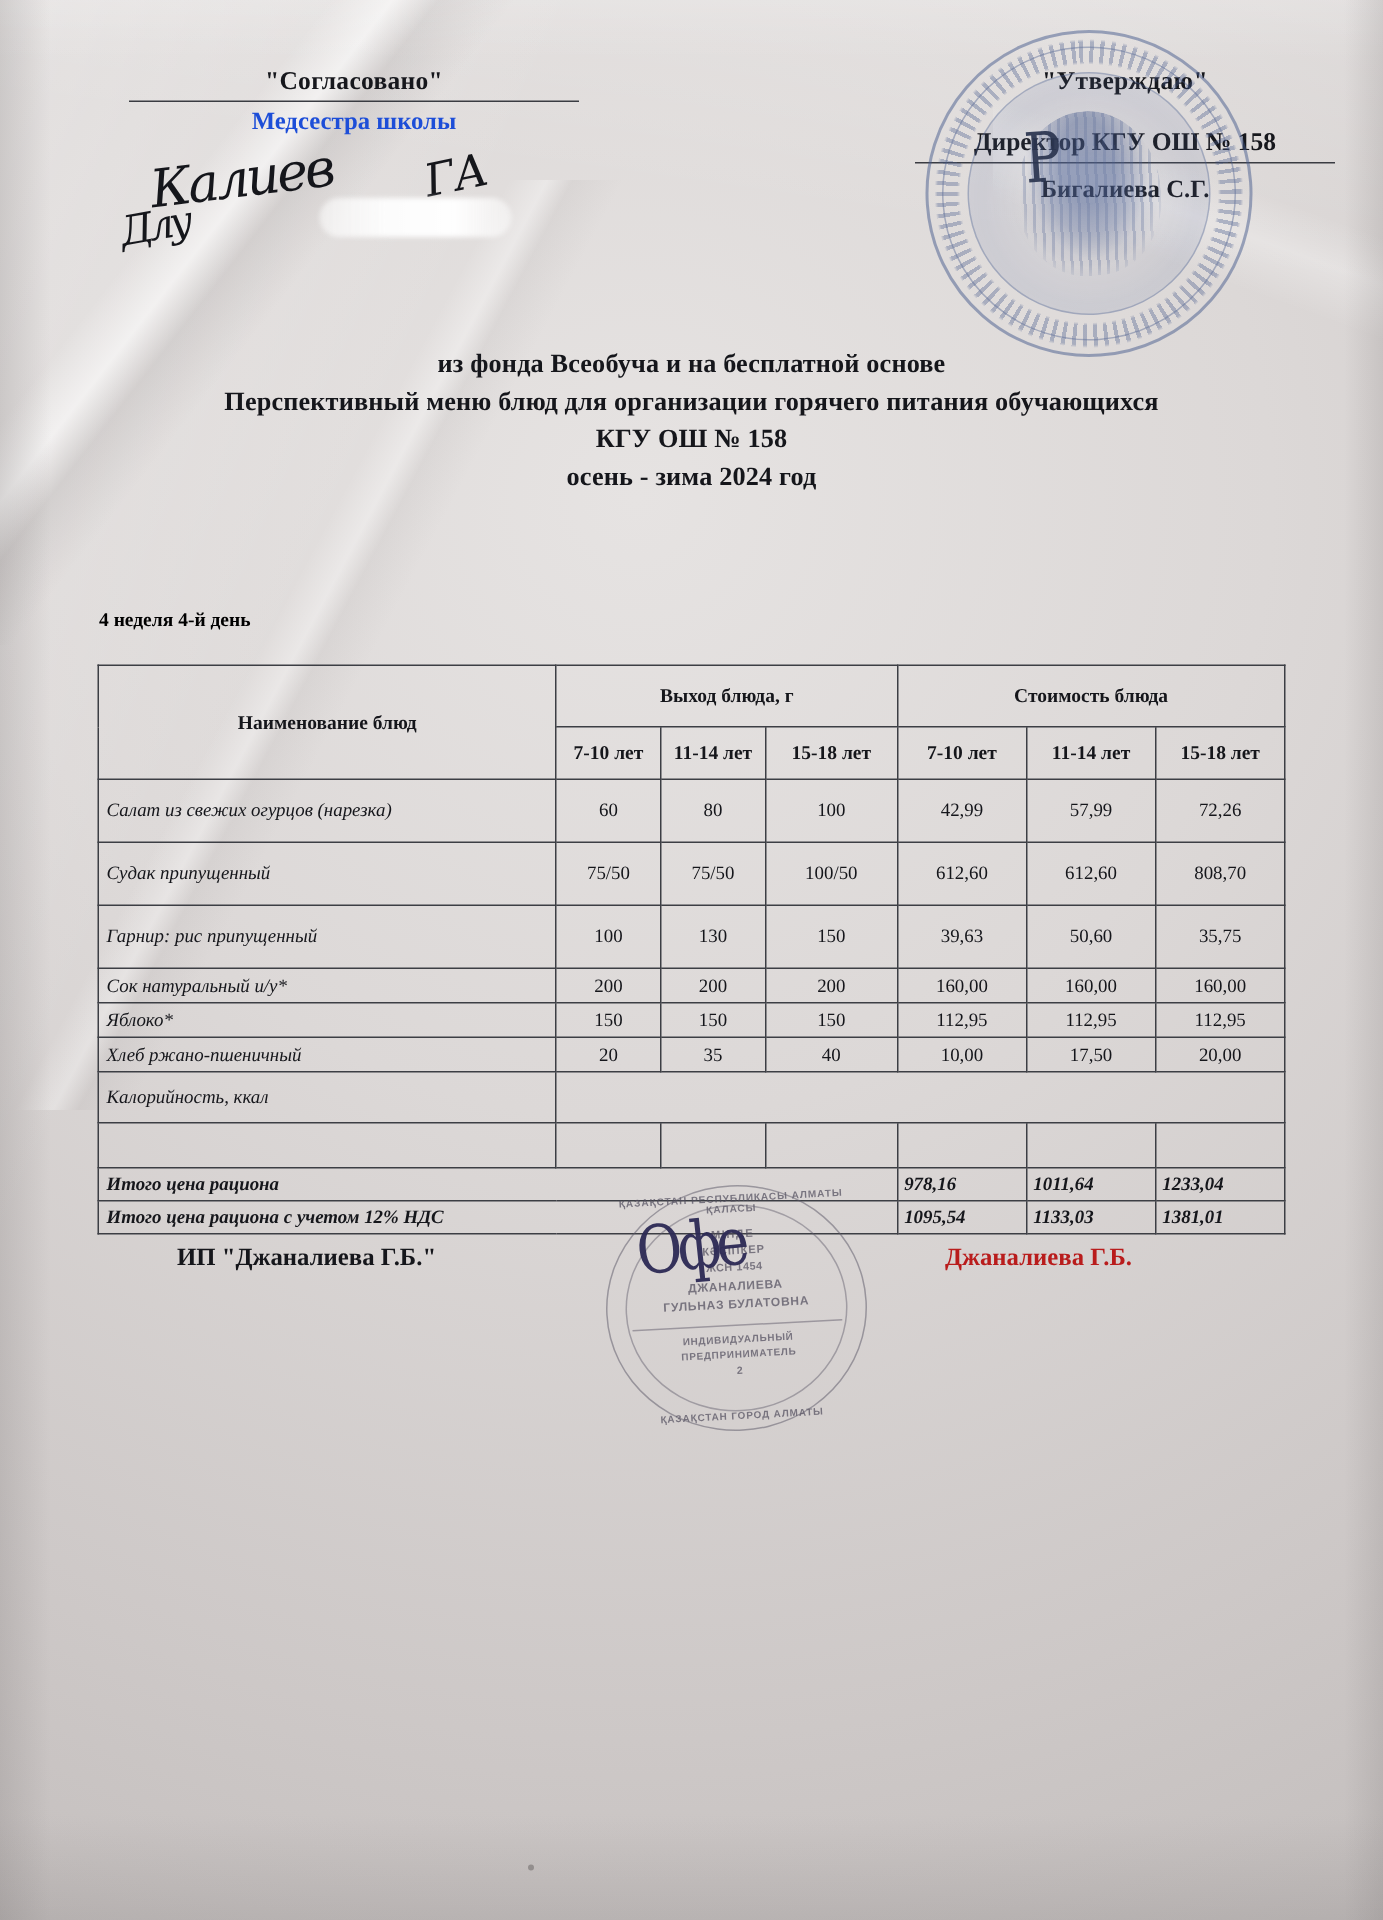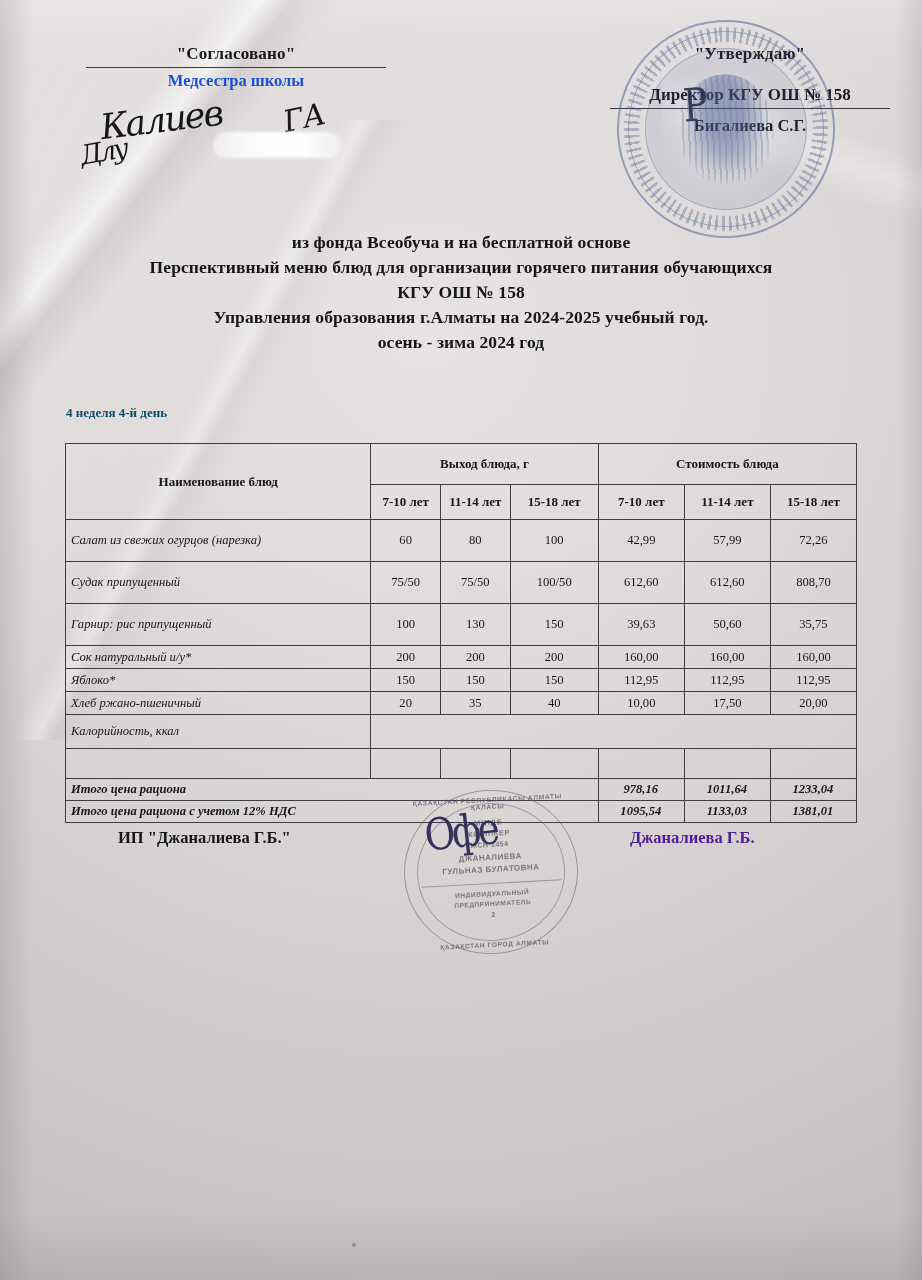--- a/index.html
+++ b/index.html
@@ -95,21 +95,21 @@
     border-radius:50% 50% 46% 46%;
     -webkit-mask:radial-gradient(ellipse at 50% 45%, #000 0 62%, transparent 78%);
             mask:radial-gradient(ellipse at 50% 45%, #000 0 62%, transparent 78%);
   }
 
   
   .title{position:absolute;left:0;top:230px;width:100%;text-align:center;}
   .title div{font-weight:bold;font-size:17.5px;color:#15161b;line-height:25px;letter-spacing:.1px;}
 
   
-  .week{position:absolute;left:66px;top:405px;font-weight:bold;font-size:13px;color:#0c4a6e;}
+  .week{position:absolute;left:66px;top:405px;font-weight:bold;font-size:13px;color:#000000;}
 
   
   .tbl-wrap{position:absolute;left:65px;top:443px;width:792px;}
   table{border-collapse:collapse;width:792px;table-layout:fixed;}
   th,td{
     border:1.1px solid #3c3e44;
     color:#15161b;font-size:12.6px;
     padding:0 4px;
   }
   thead th{font-weight:bold;text-align:center;font-size:13px;}
@@ -121,27 +121,27 @@
   .th-grp{height:40px;}
   .th-age{height:34px;}
   td.name{text-align:left;padding-left:5px;font-style:italic;}
   td.num{text-align:center;}
   tr.r-tall td{height:41px;}
   tr.r-short td{height:22px;}
   tr.r-kcal td{height:33px;}
   tr.r-blank td{height:29px;}
   tr.r-total td{height:21px;font-style:italic;font-weight:bold;}
   td.tot-name{text-align:left;padding-left:5px;font-style:italic;font-weight:bold;}
-  td.tot-val{text-align:center;padding-right:5px;font-style:italic;font-weight:bold;}
+  td.tot-val{text-align:left;padding-right:5px;font-style:italic;font-weight:bold;}
   td.empty{}
 
   
   .ftr{position:absolute;top:828px;left:0;width:100%;height:40px;}
   .ftr-left{position:absolute;left:118px;top:0;font-weight:bold;font-size:16.5px;color:#15161b;}
-  .ftr-right{position:absolute;left:630px;top:0;font-weight:bold;font-size:16.5px;color:#4c1d95;}
+  .ftr-right{position:absolute;left:630px;top:0;font-weight:bold;font-size:16.5px;color:#b91c1c;}
 
   
   .stamp-ip{
     position:absolute;left:404px;top:790px;width:172px;height:162px;border-radius:50%;
     border:1.8px solid rgba(92,88,104,.58);opacity:.88;
     transform:rotate(-3deg);pointer-events:none;color:rgba(80,76,92,.80);
     font-family:"Liberation Sans",sans-serif;
   }
   .stamp-ip:before{
     content:"";position:absolute;inset:12px;border-radius:50%;
@@ -205,21 +205,20 @@
   <div class="stamp-blue">
     <div class="ring-txt"></div>
     <div class="emblem"></div>
   </div>
   <div class="sig-dir">P</div>
 
   <div class="title">
     <div>из фонда Всеобуча и на бесплатной основе</div>
     <div>Перспективный меню блюд для организации горячего питания обучающихся</div>
     <div>КГУ ОШ № 158</div>
-    <div>Управления образования г.Алматы на 2024-2025 учебный год.</div>
     <div>осень - зима  2024 год</div>
   </div>
 
   <div class="week">4 неделя 4-й день</div>
 
   <div class="tbl-wrap">
     <table>
       <colgroup>
         <col class="c0">
           <col class="cw">

